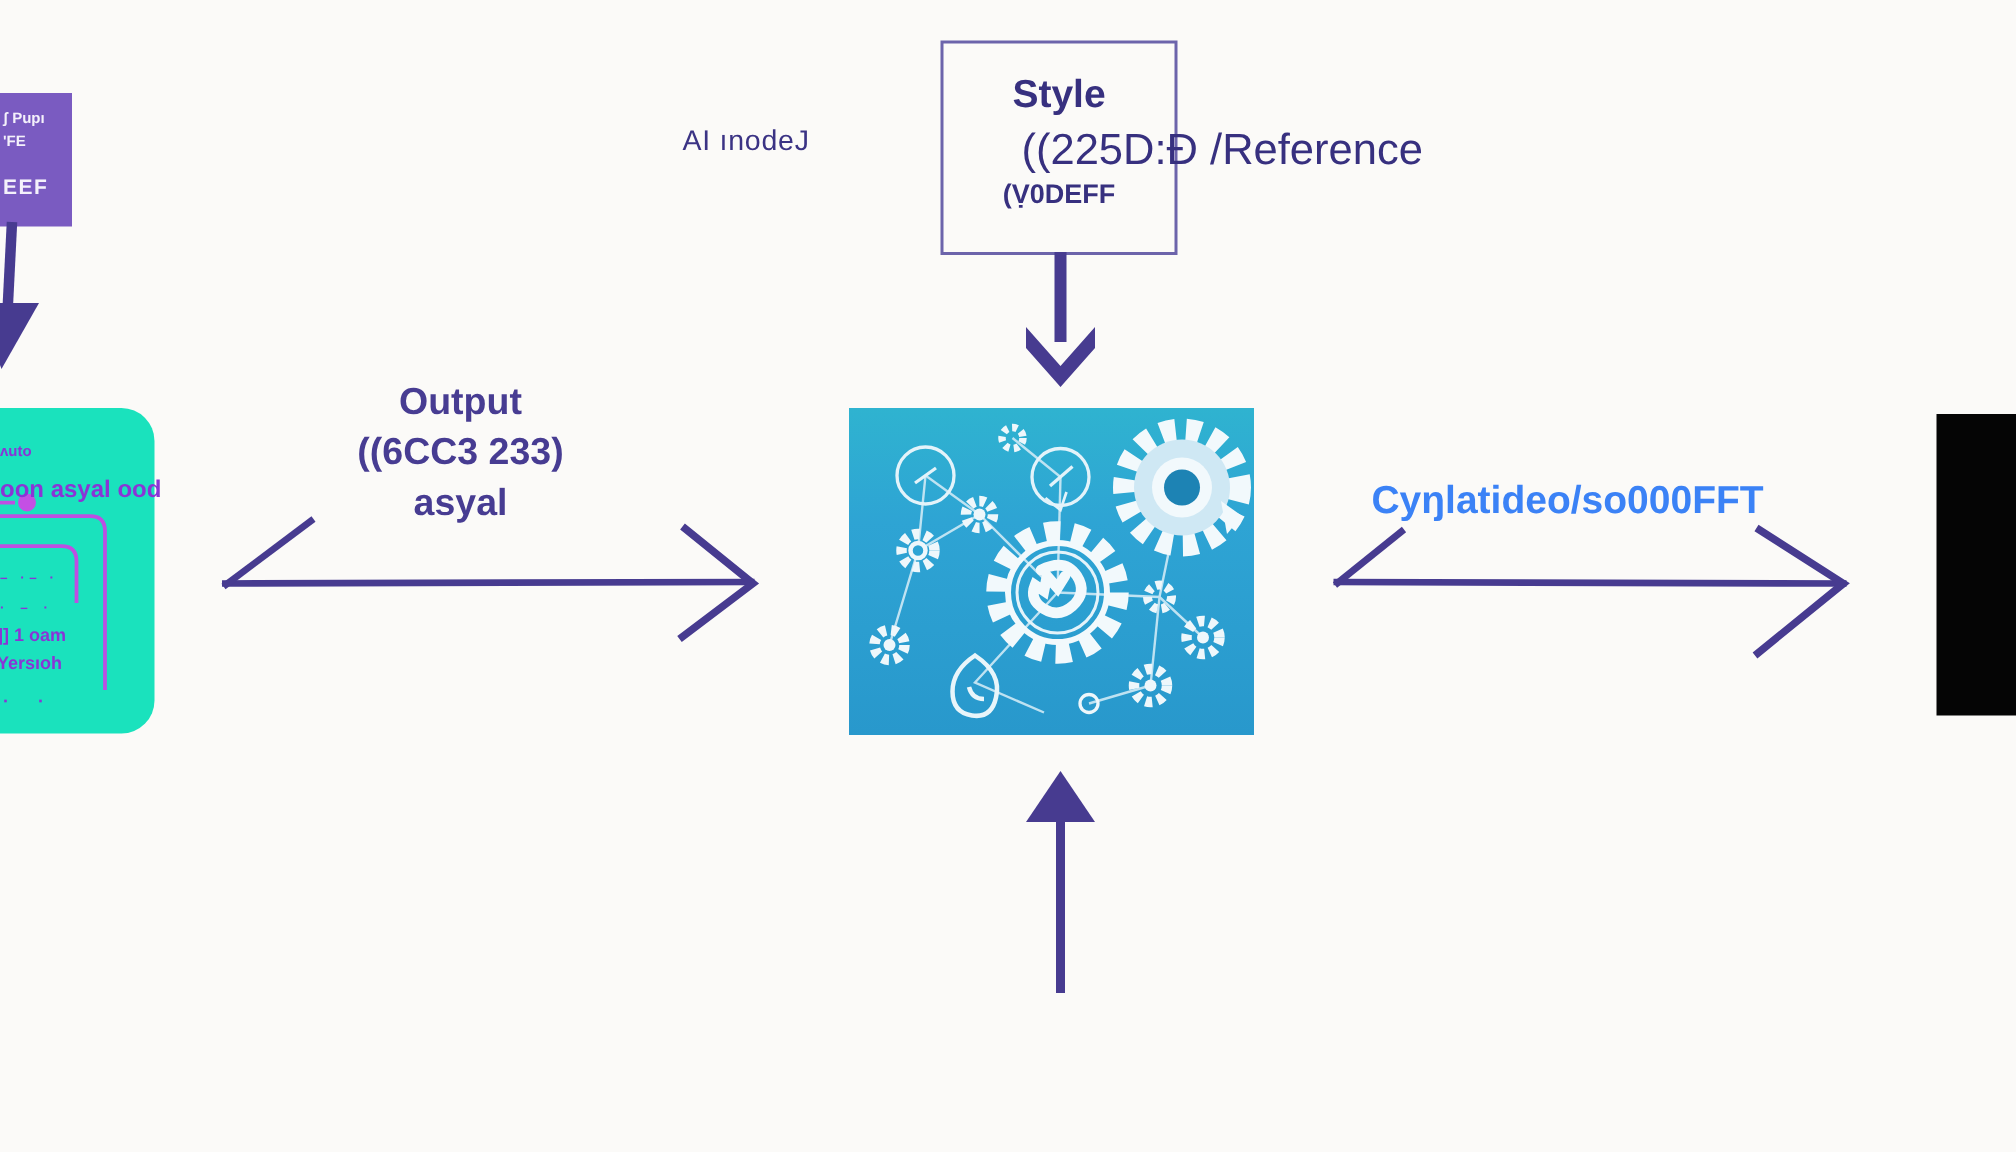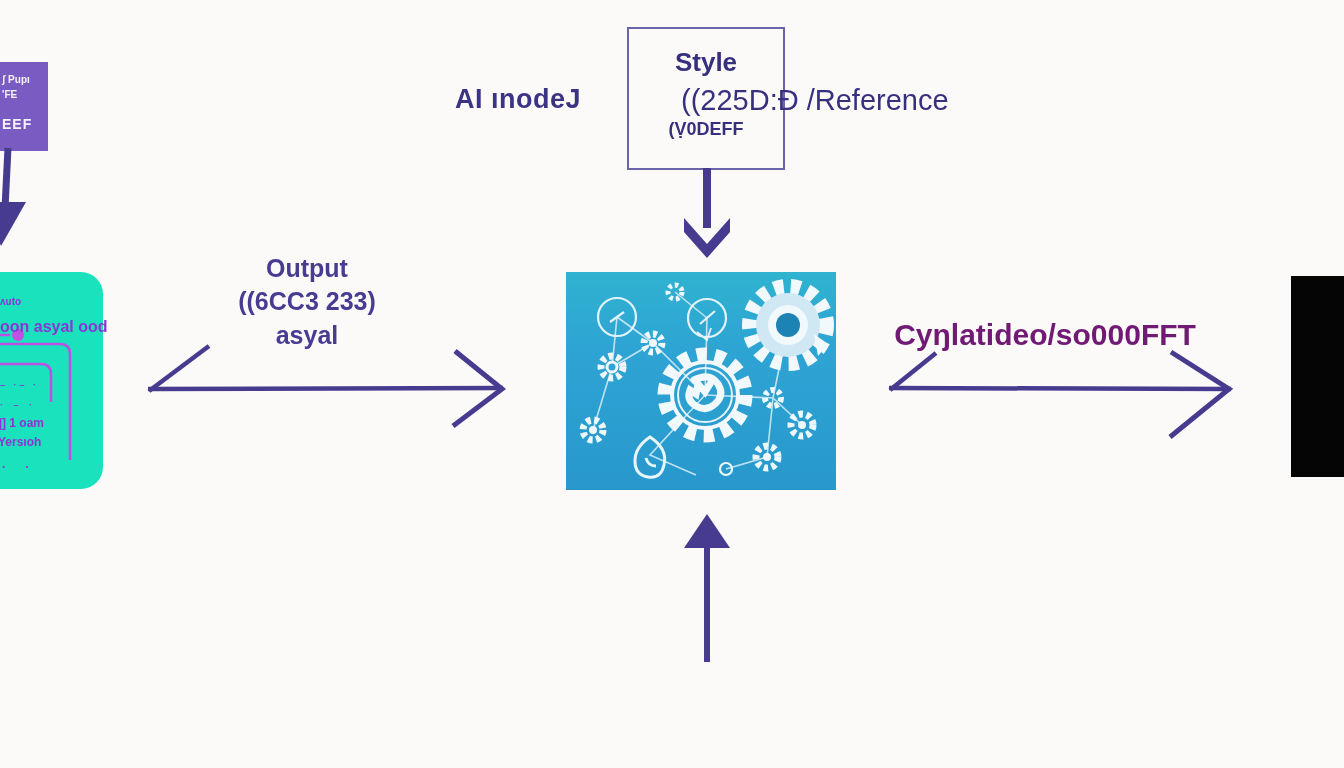--- a/index.html
+++ b/index.html
@@ -42,42 +42,42 @@
   .tdash1{left:12px;top:108px;font-size:9px;letter-spacing:3px;}
   .tdash2{left:12px;top:128px;font-size:9px;letter-spacing:4px;}
   .t3{left:10px;top:144px;font-size:12px;}
   .t4{left:10px;top:163px;font-size:12px;}
   .t5{left:14px;top:188px;font-size:12px;letter-spacing:8px;}
 
   
   .diagram-text{color:#453a8c;}
   .ai-model-label{
     left:455px;top:84px;width:130px;
-    font-size:27px;font-weight:700;color:#3b3384;
+    font-size:19px;font-weight:400;color:#3b3384;
     letter-spacing:0.5px;
   }
   .style-box{
     left:627px;top:27px;width:158px;height:143px;
     border:2px solid #6c64ab;
     box-sizing:border-box;
     color:#37307f;text-align:center;
   }
   .style-box .l1{margin-top:18px;font-size:26px;font-weight:700;}
   .style-box .l2{margin-top:6px;font-size:29px;font-weight:400;white-space:nowrap;transform:translateX(52px);}
   .style-box .l3{margin-top:2px;font-size:18px;font-weight:700;white-space:nowrap;}
 
   .left-arrow-label{
     left:187px;top:252px;width:240px;
     text-align:center;color:#473c92;
     font-size:25px;font-weight:700;line-height:1.33;
   }
   .right-arrow-label{
     left:880px;top:318px;width:330px;
-    text-align:center;color:#701a75;
-    font-size:30px;font-weight:700;white-space:nowrap;
+    text-align:center;color:#3b82f6;
+    font-size:26px;font-weight:700;white-space:nowrap;
   }
 
   
   .center-illustration{
     left:566px;top:272px;width:270px;height:218px;
   }
 
   
   .black-panel{
     left:1291px;top:276px;width:53px;height:201px;

